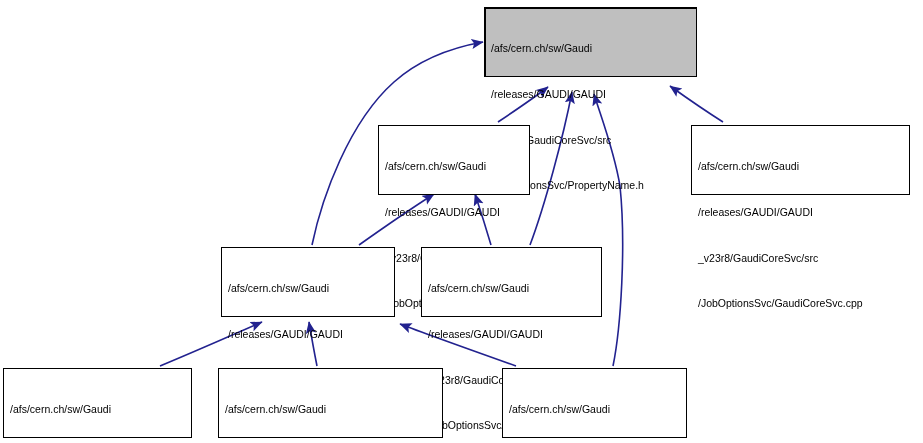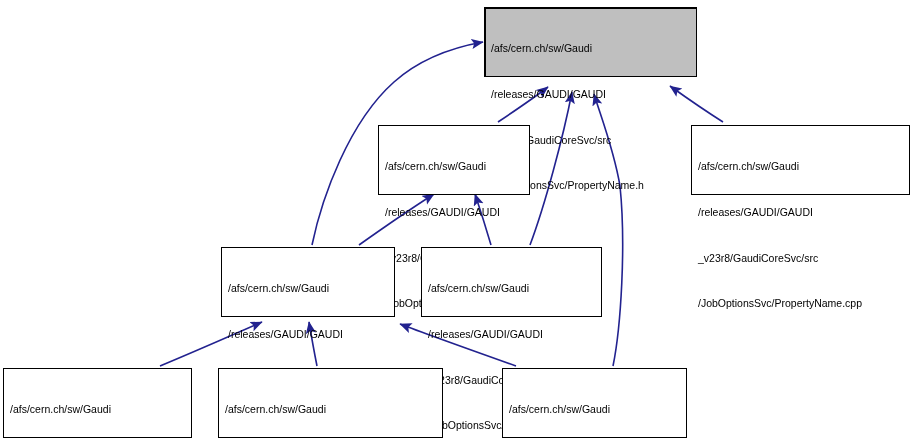--- a/index.html
+++ b/index.html
@@ -92,21 +92,21 @@
     <span class="line">/afs/cern.ch/sw/Gaudi</span>
     <span class="line">/releases/GAUDI/GAUDI</span>
     <span class="line">_v23r8/GaudiCoreSvc/src</span>
     <span class="line">/JobOptionsSvc/Property.h</span>
   </div>
 
   <div class="node" style="left:691px; top:125px; width:219px; height:70px;">
     <span class="line">/afs/cern.ch/sw/Gaudi</span>
     <span class="line">/releases/GAUDI/GAUDI</span>
     <span class="line">_v23r8/GaudiCoreSvc/src</span>
-    <span class="line">/JobOptionsSvc/PropertyName.cpp</span>
+    <span class="line">/JobOptionsSvc/GaudiCoreSvc.cpp</span>
   </div>
 
   <div class="node" style="left:221px; top:247px; width:174px; height:70px;">
     <span class="line">/afs/cern.ch/sw/Gaudi</span>
     <span class="line">/releases/GAUDI/GAUDI</span>
     <span class="line">_v23r8/GaudiCoreSvc/src</span>
     <span class="line">/JobOptionsSvc/Catalog.h</span>
   </div>
 
   <div class="node" style="left:421px; top:247px; width:181px; height:70px;">

